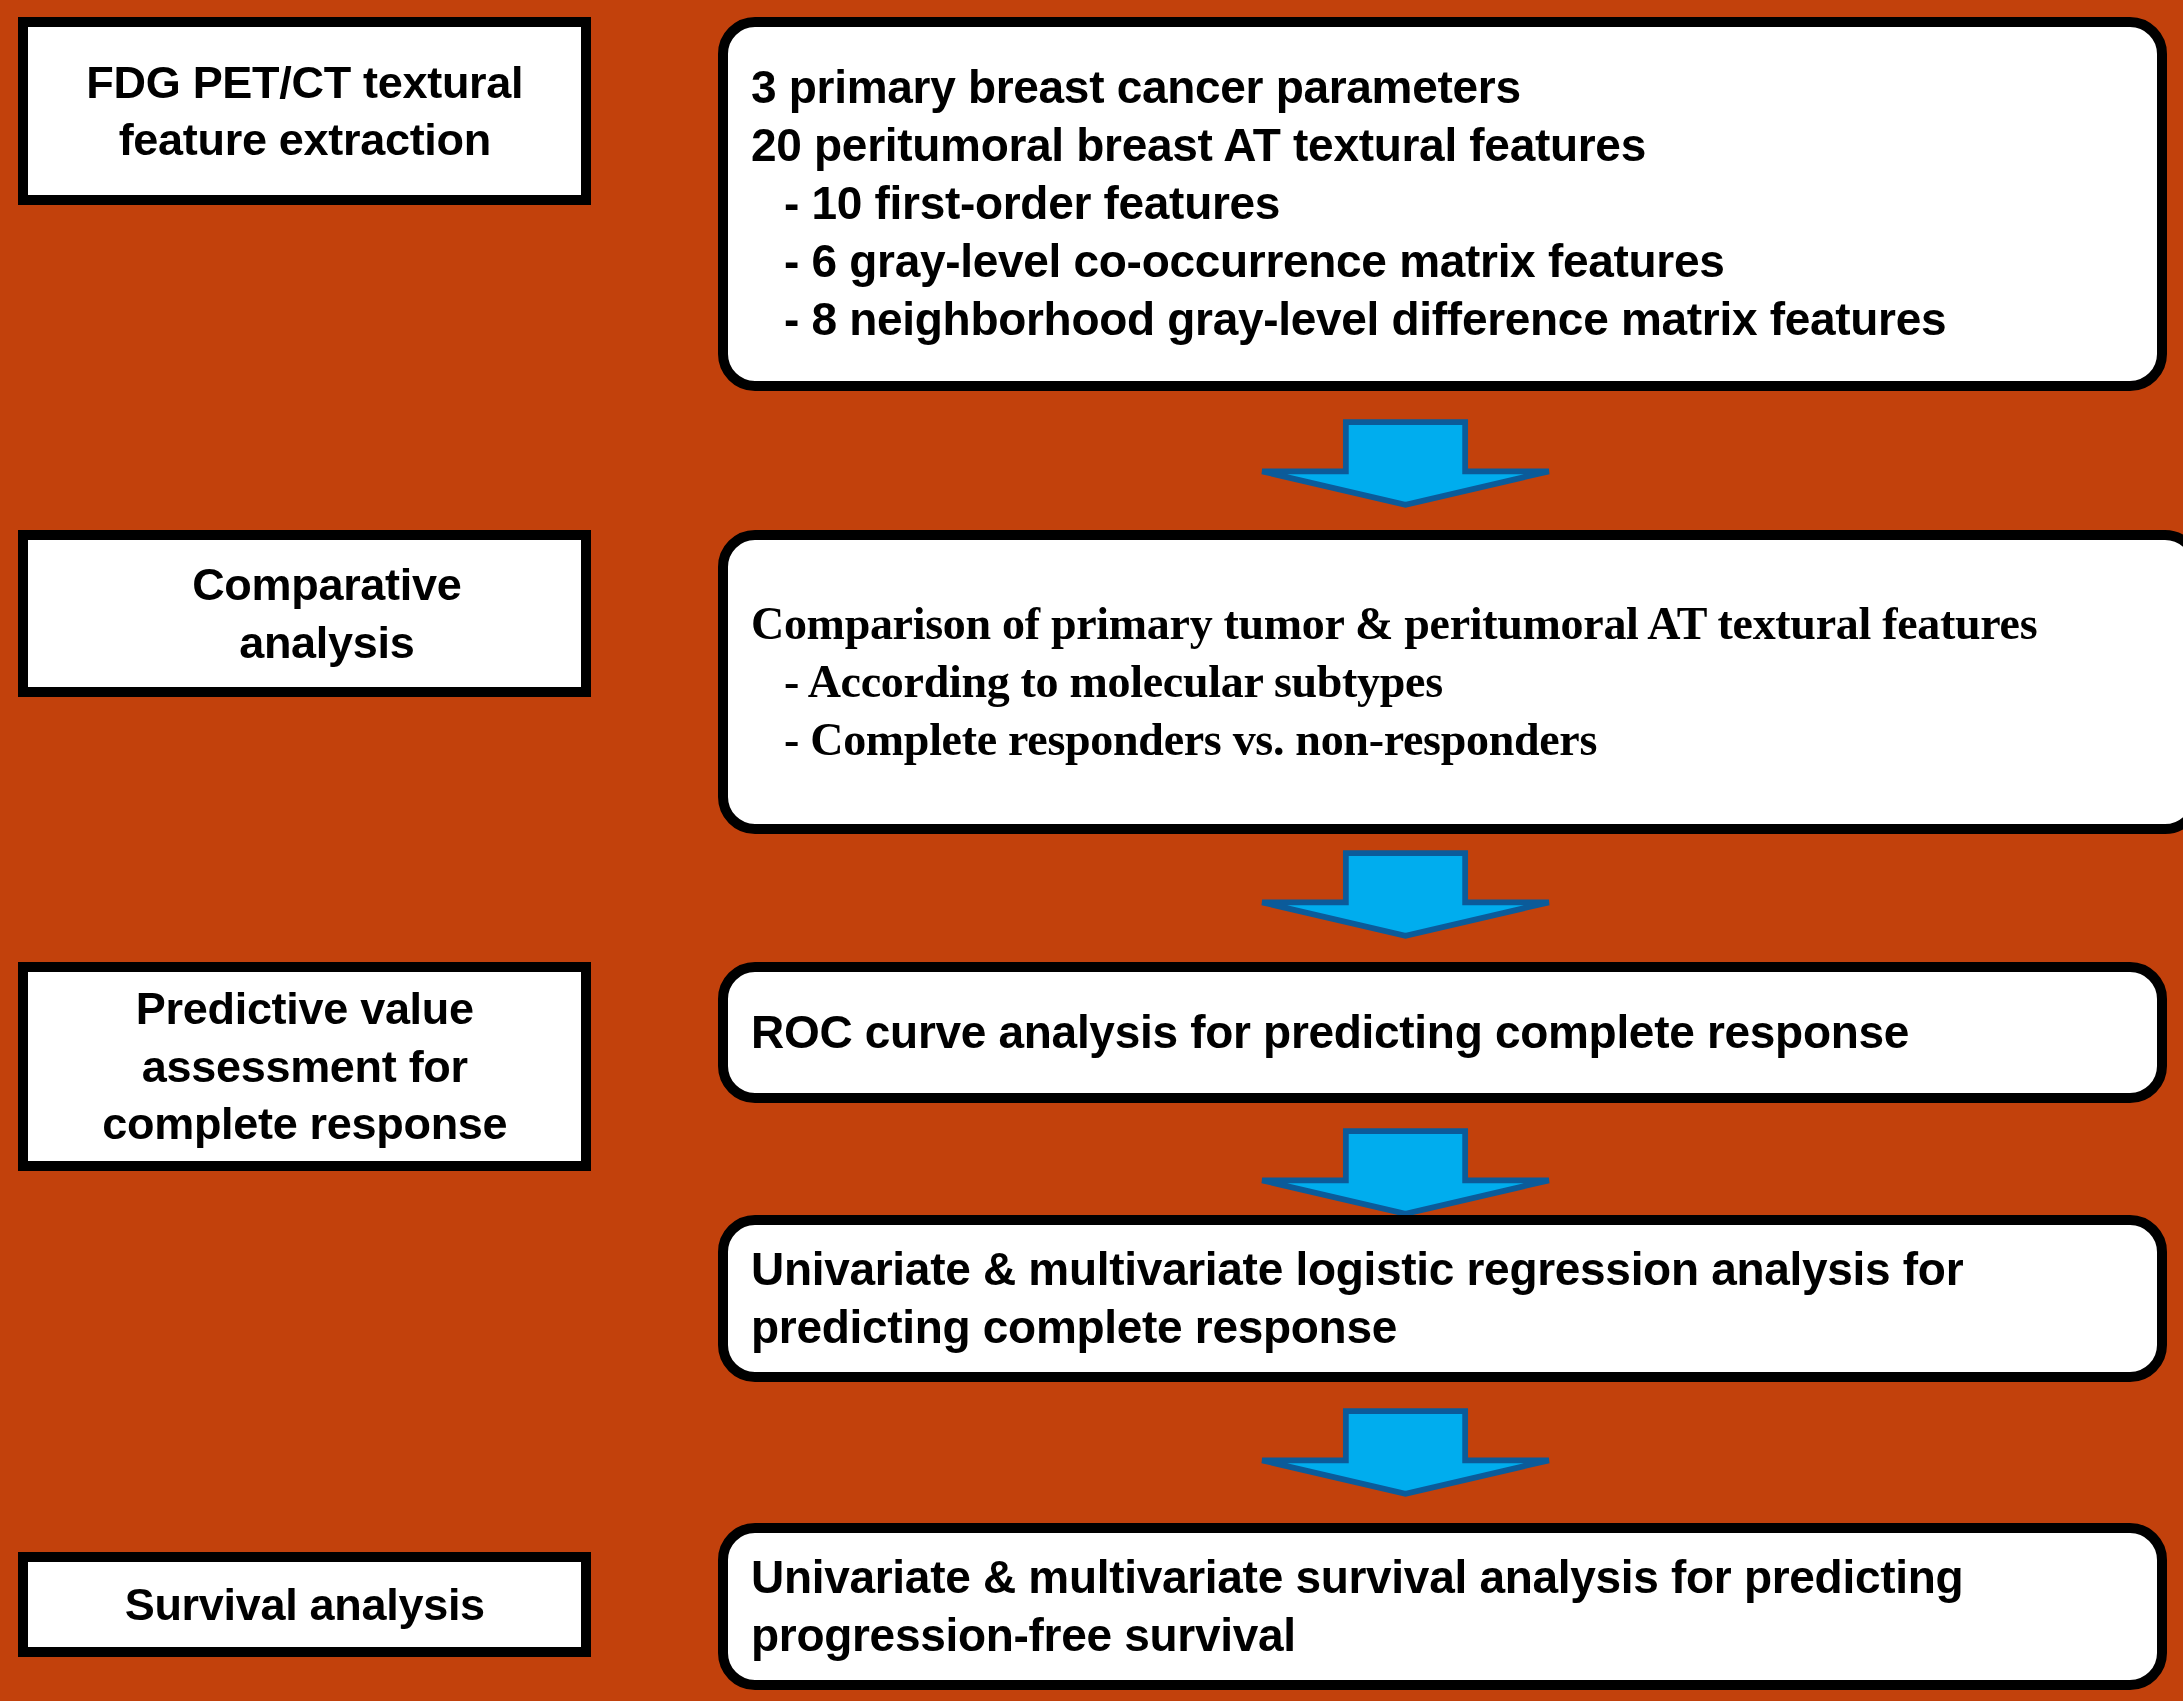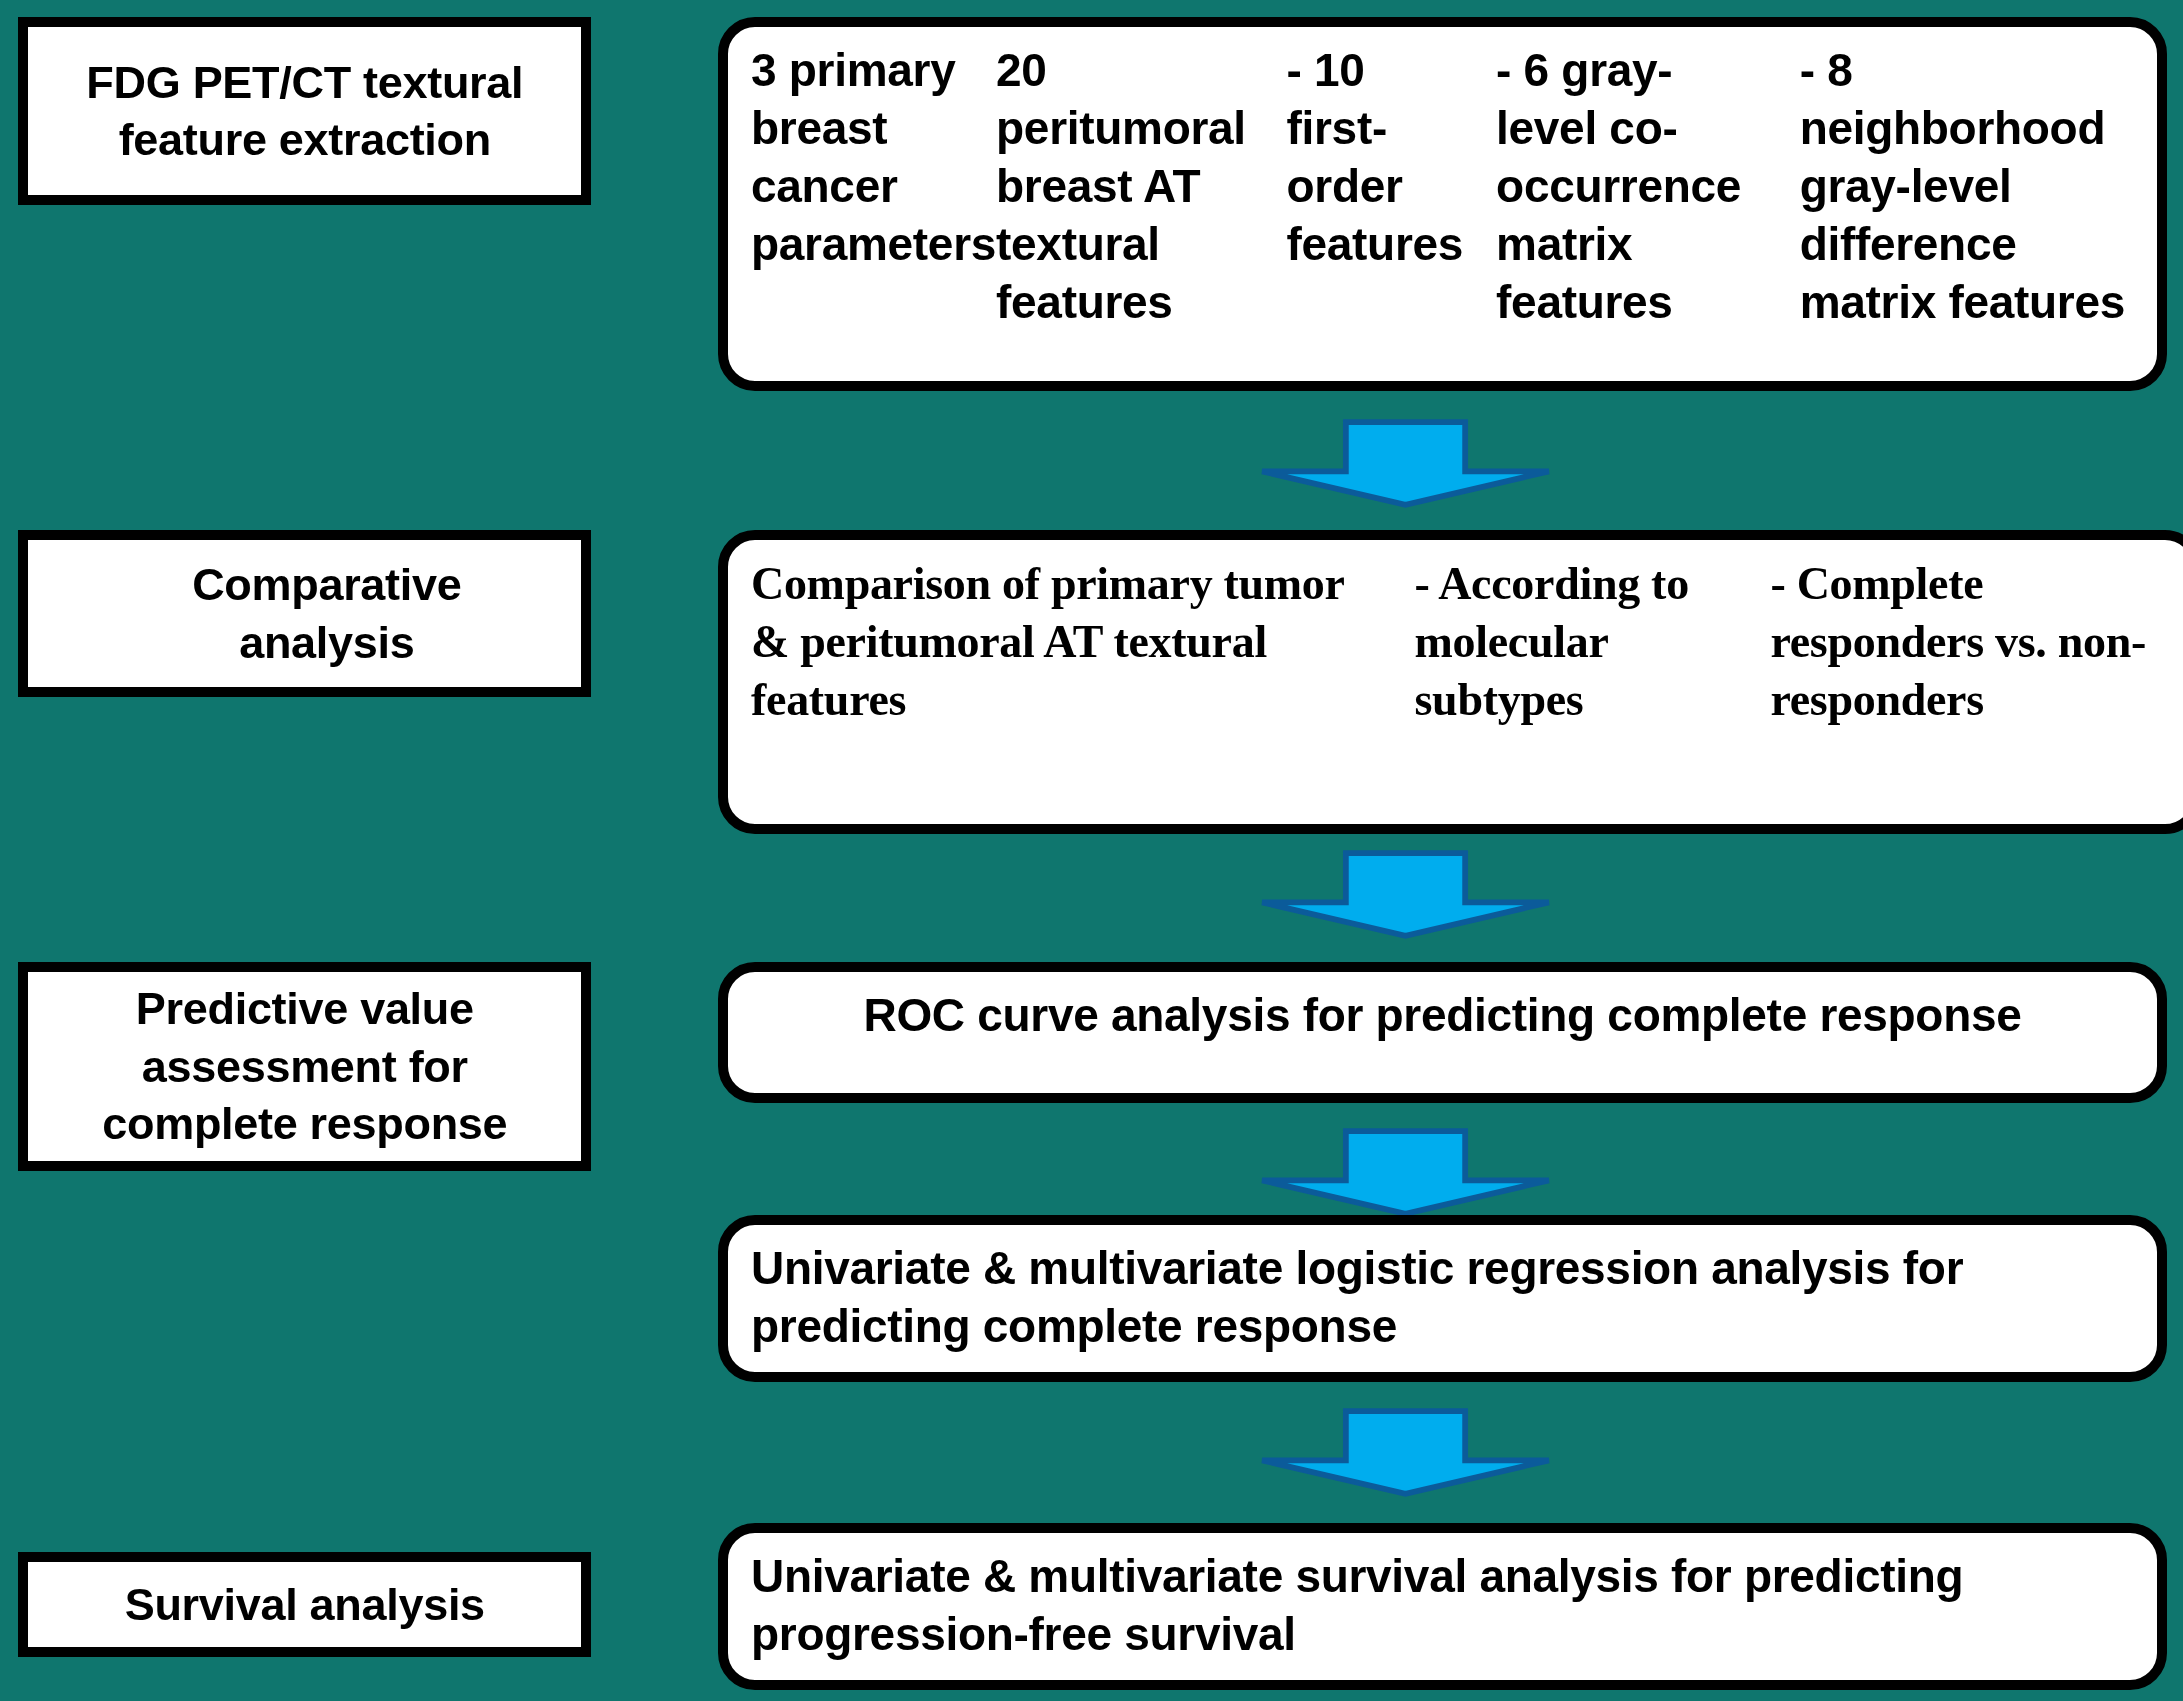--- a/index.html
+++ b/index.html
@@ -8,21 +8,21 @@
     background: #ffffff;
   }
   body {
     font-family: "Liberation Sans", sans-serif;
   }
 
   #page {
     position: relative;
     width: 2183px;
     height: 1701px;
-    background: #0f766e;
+    background: #c2410c;
     overflow: hidden;
   }
 
   
   .label-box {
     position: absolute;
     box-sizing: border-box;
     background: #ffffff;
     border: 10.5px solid #000000;
     display: flex;
@@ -41,21 +41,21 @@
 
   
   .content-box {
     position: absolute;
     box-sizing: border-box;
     background: #ffffff;
     border: 10.5px solid #000000;
     border-radius: 37px;
     padding: 14.7px 23px;
     display: flex;
-    flex-direction: row;
+    flex-direction: column;
     justify-content: center;
   }
   .content-box .line {
     font-weight: bold;
     font-size: 46px;
     line-height: 1.26;
     color: #000000;
     letter-spacing: -0.3px;
     white-space: pre-wrap;
   }

